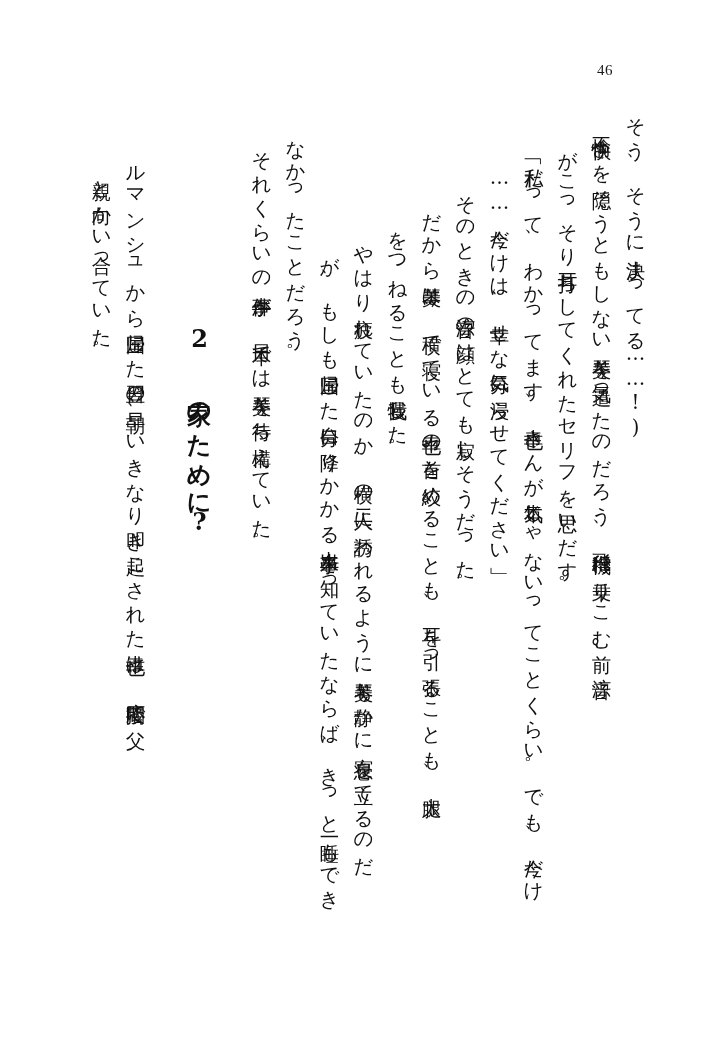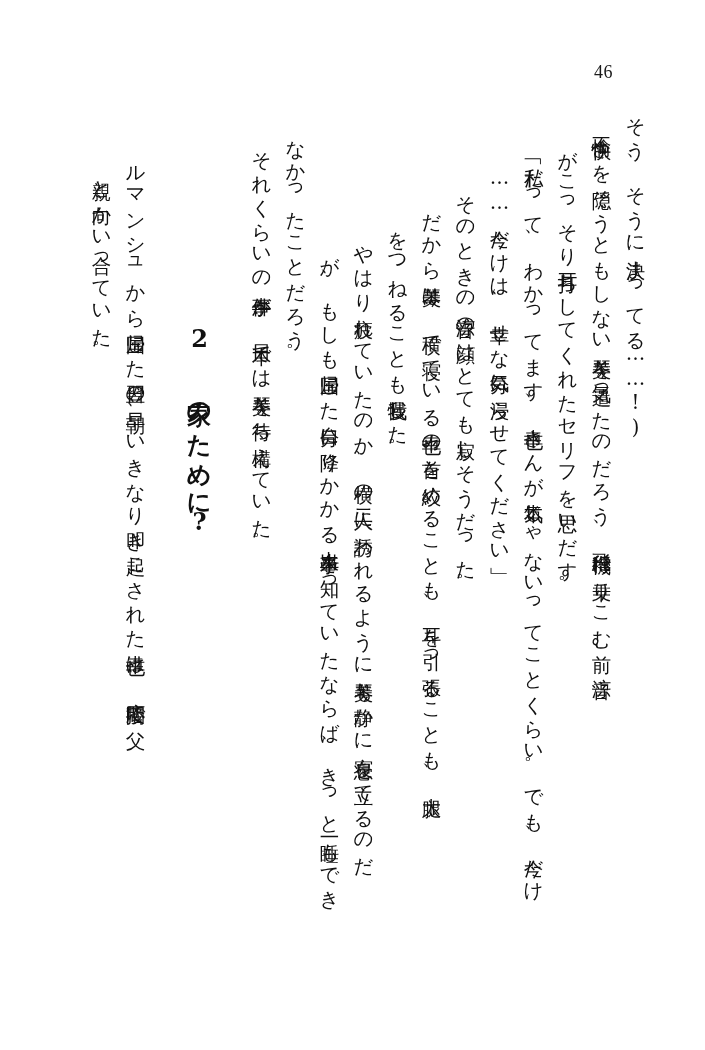--- a/index.html
+++ b/index.html
@@ -16,21 +16,21 @@
     width: 705px;
     height: 1050px;
     background: #ffffff;
     overflow: hidden;
   }
   
   #page-number {
     position: absolute;
     top: 62px;
     right: 92px;
-    font-size: 18px;
+    font-size: 15px;
     letter-spacing: 0.5px;
     color: #1a1a1a;
   }
   
   #text-block {
     position: absolute;
     top: 104px;
     right: 60px;
     left: 58px;
     height: 900px;

